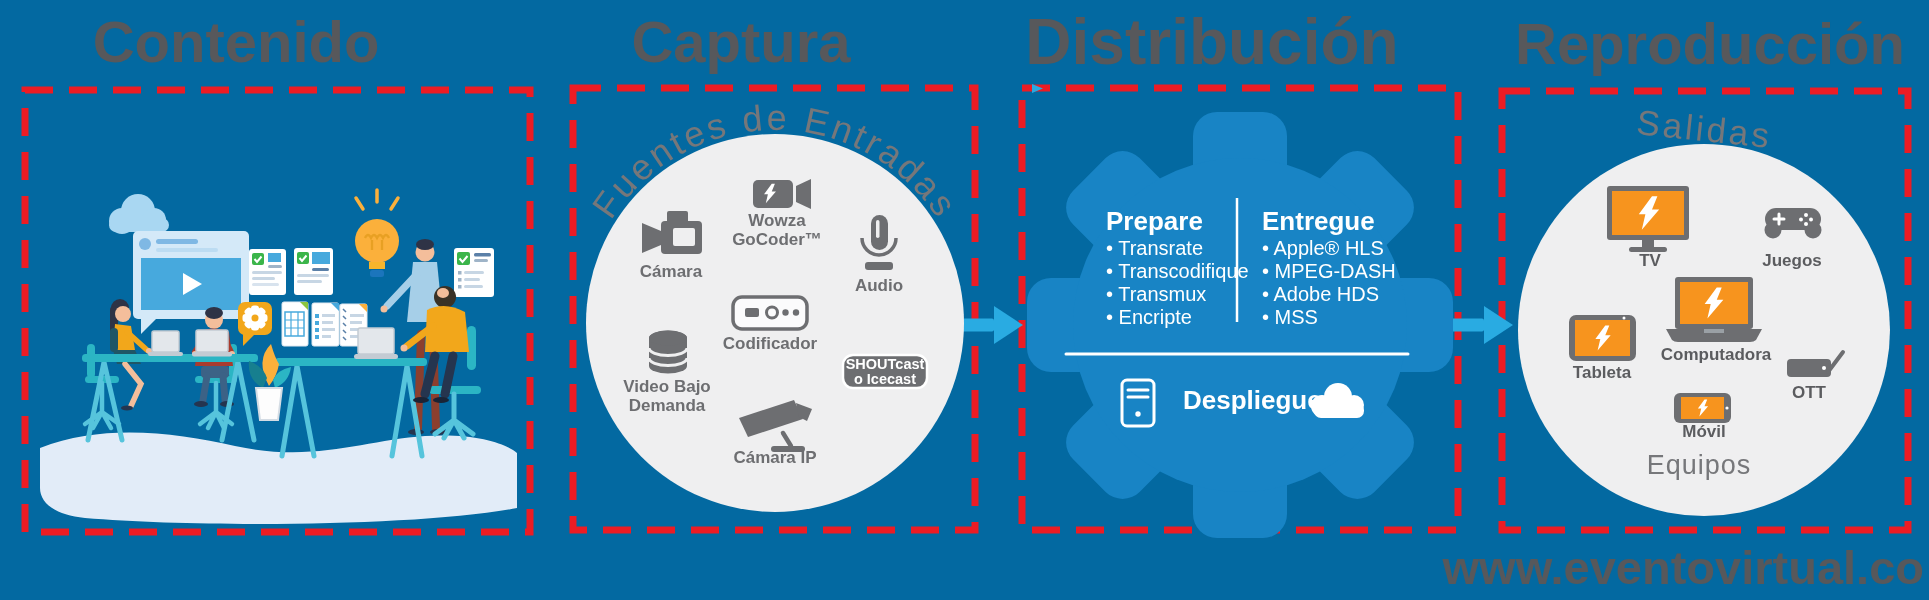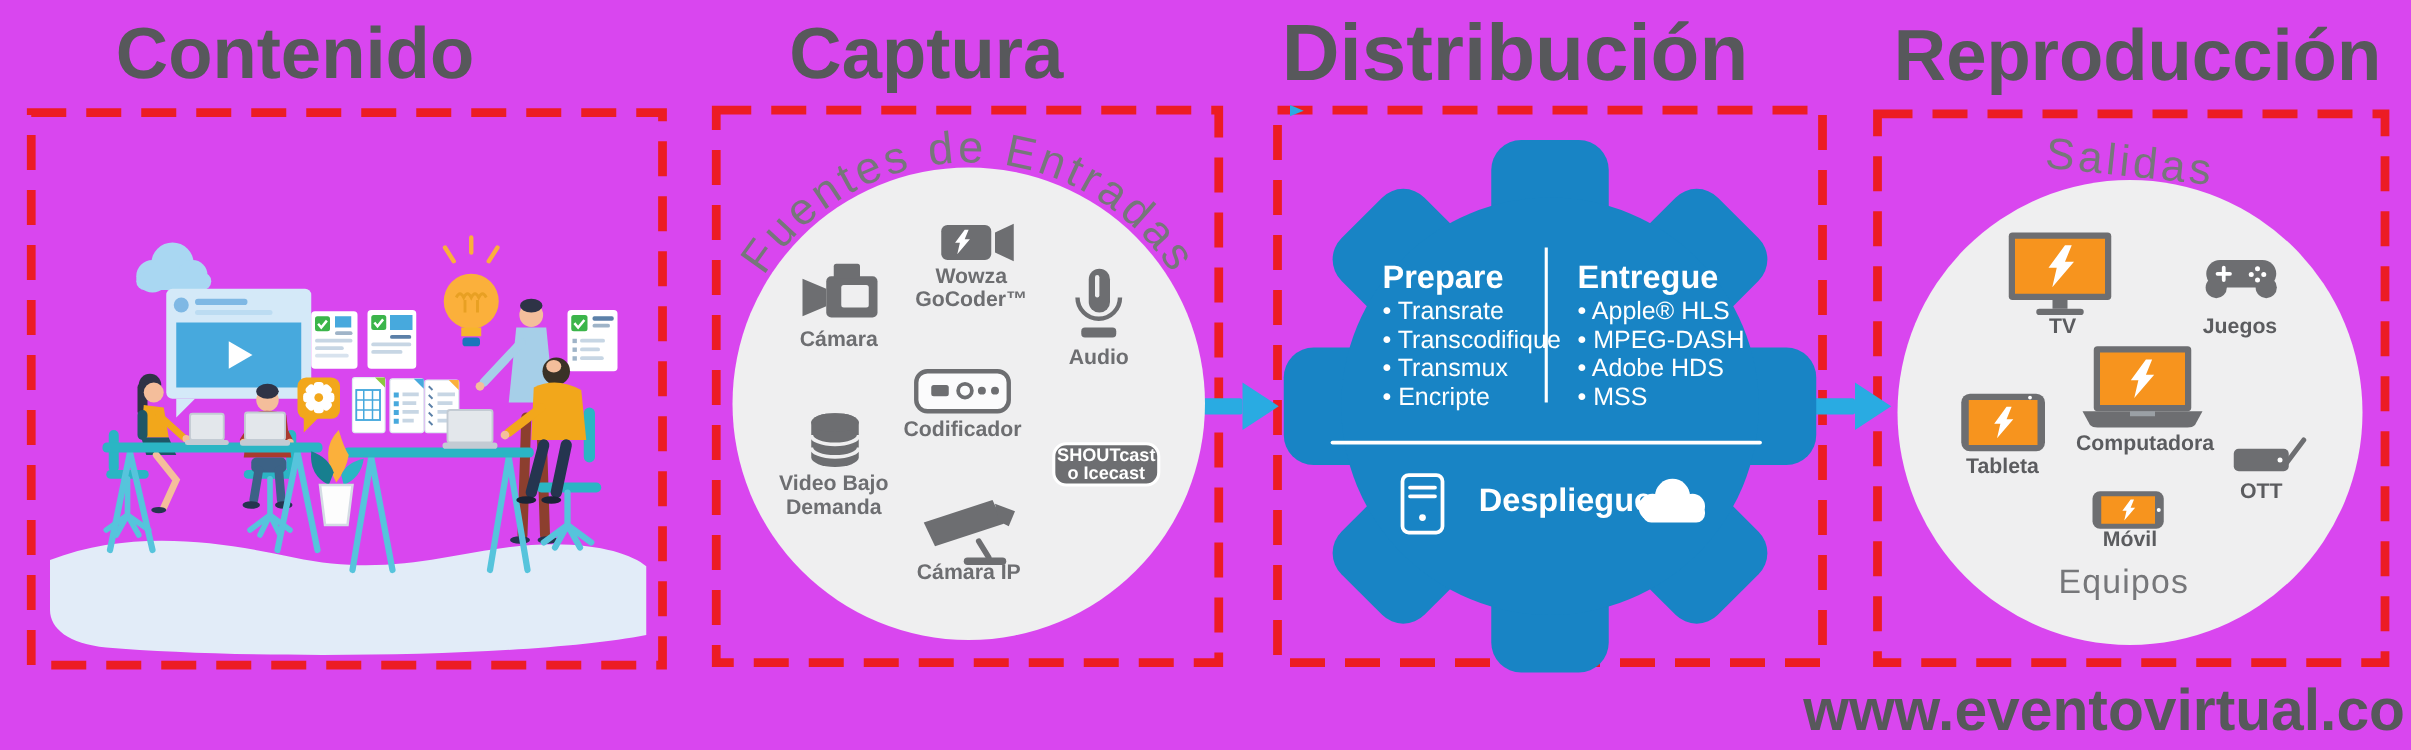--- a/index.html
+++ b/index.html
@@ -1,16 +1,16 @@
 <!DOCTYPE html>
 <html><head>
 <meta charset="utf-8">
 <style>
   html,body{margin:0;padding:0;background:#ffffff;}
-  #canvas{position:relative;width:1929px;height:600px;background:#d946ef;overflow:hidden;}
+  #canvas{position:relative;width:1929px;height:600px;background:#0369a1;overflow:hidden;}
   svg{position:absolute;left:0;top:0;}
   text{font-family:"Liberation Sans",sans-serif;}
   .t-title{font-weight:bold;fill:#57585B;text-anchor:middle;}
   .f58{font-size:58px;} .f64{font-size:64px;}
   .arc-t{fill:#76777A;font-size:36px;letter-spacing:3px;}
   .salidas-t{fill:#76777A;font-size:35px;letter-spacing:3px;text-anchor:middle;}
   .cap-label{fill:#6D6E71;font-size:17px;font-weight:bold;text-anchor:middle;}
   .gear-h{fill:#FFFFFF;font-size:26px;font-weight:bold;}
   .gear-i{fill:#FFFFFF;font-size:20px;}
   .badge-t{fill:#FFFFFF;font-size:14.5px;font-weight:bold;text-anchor:middle;}

